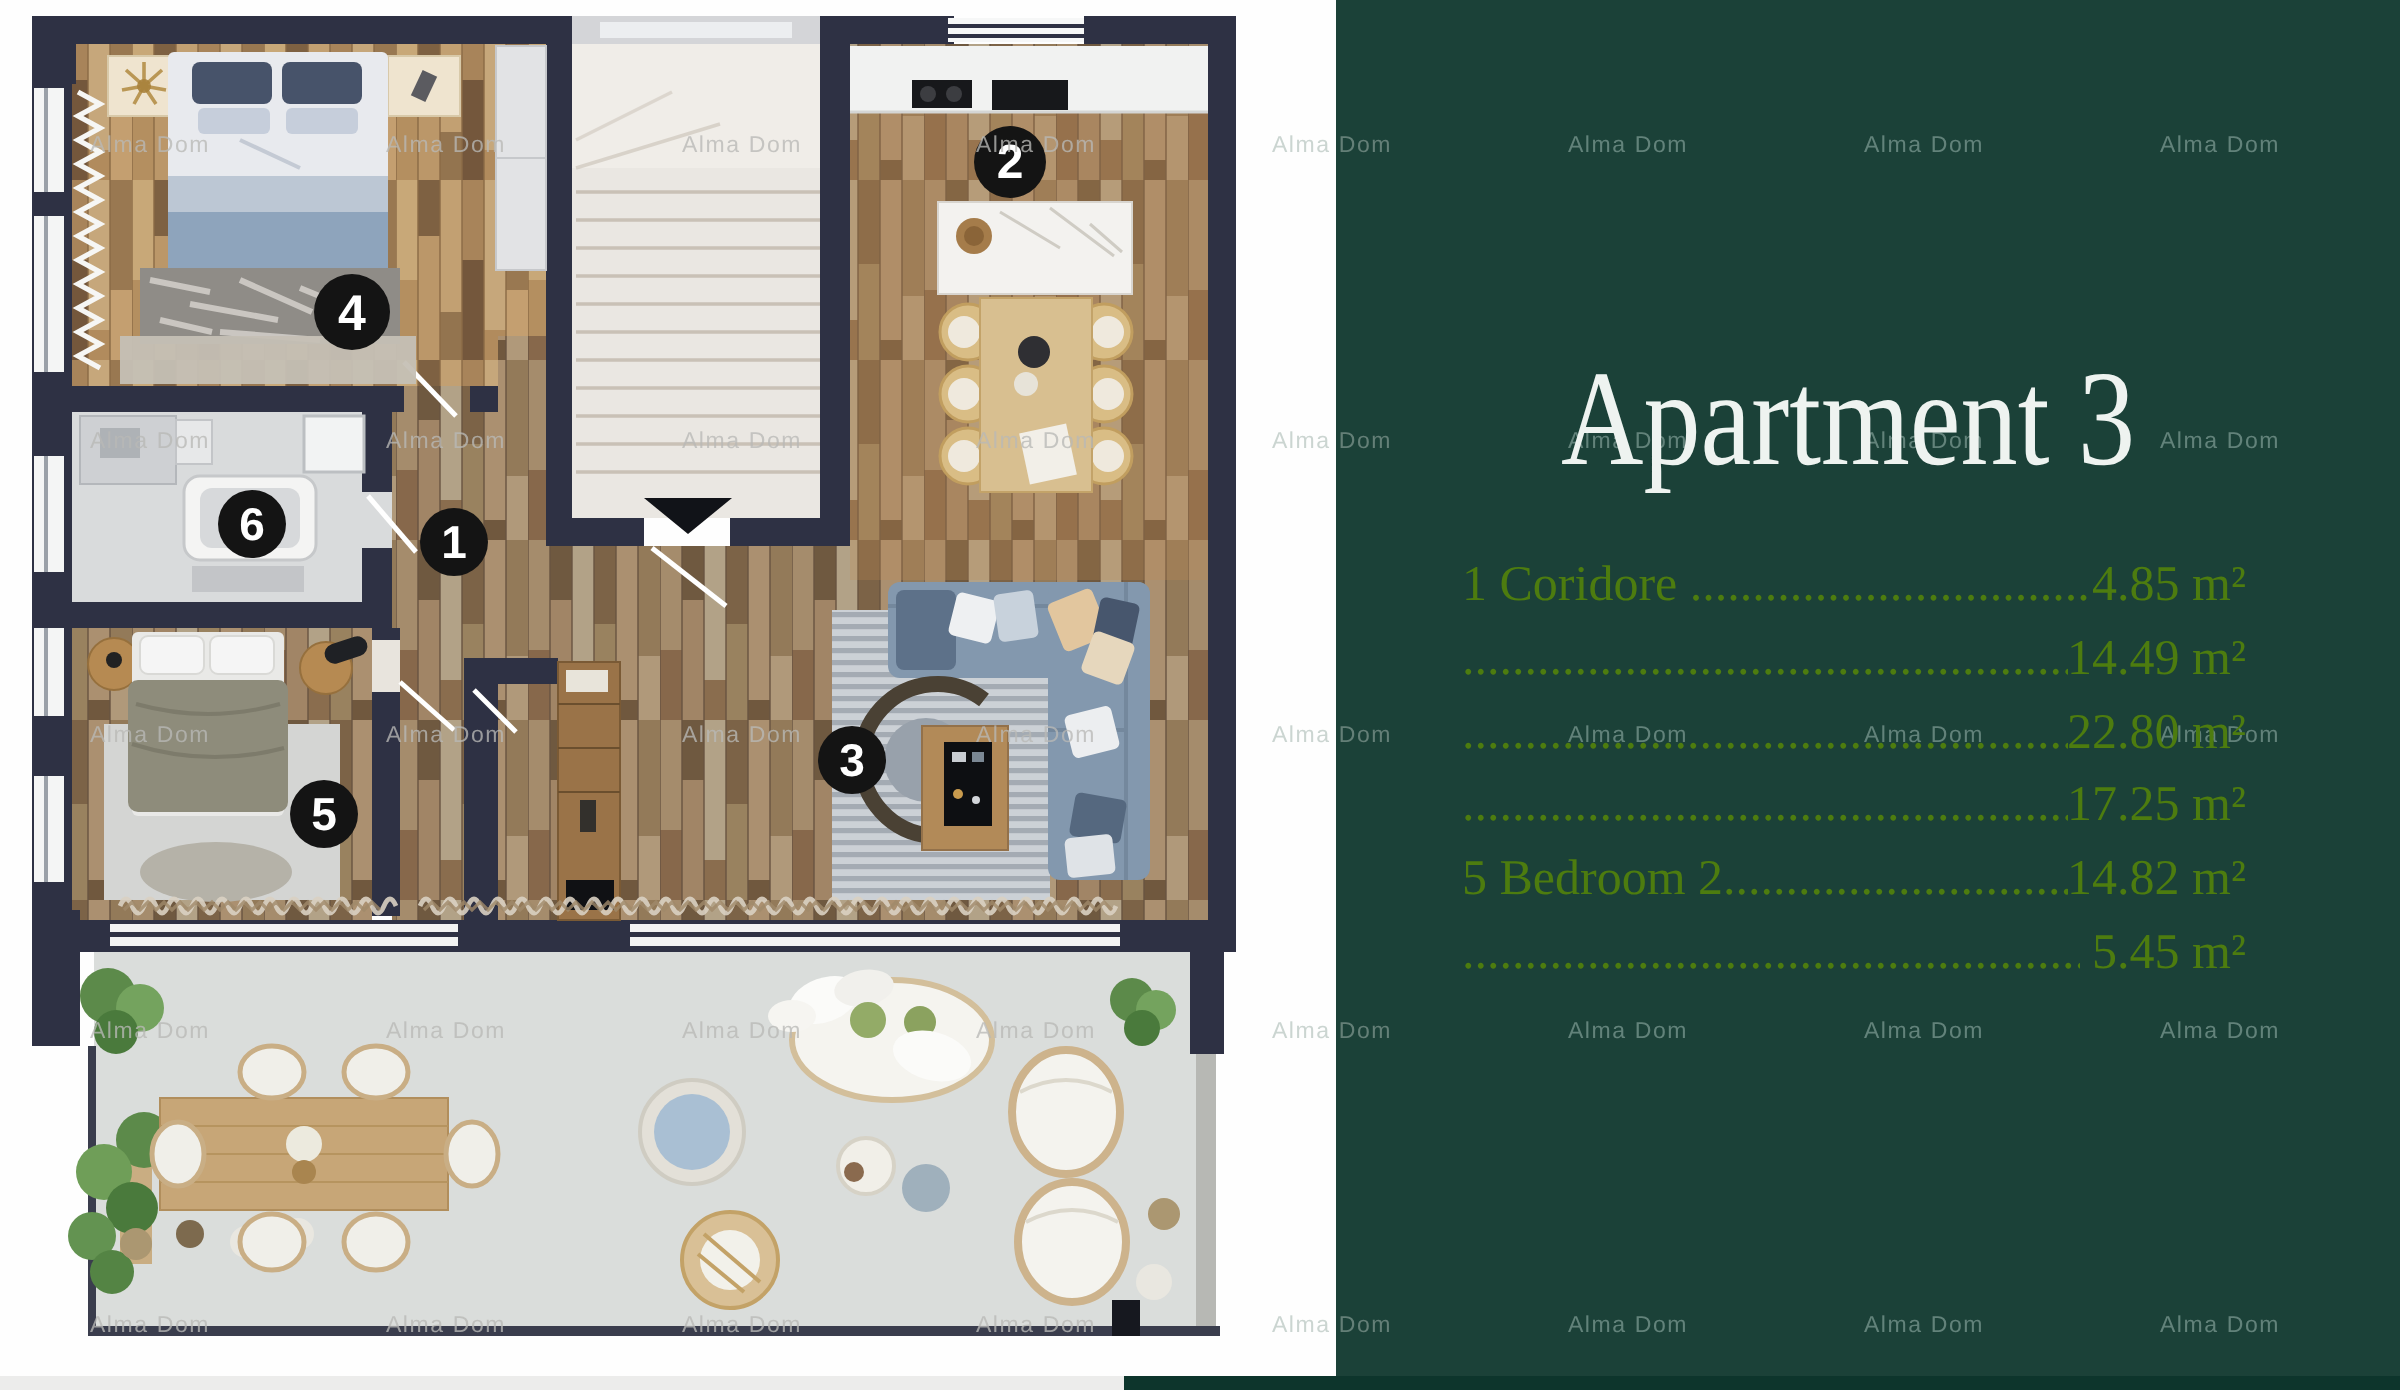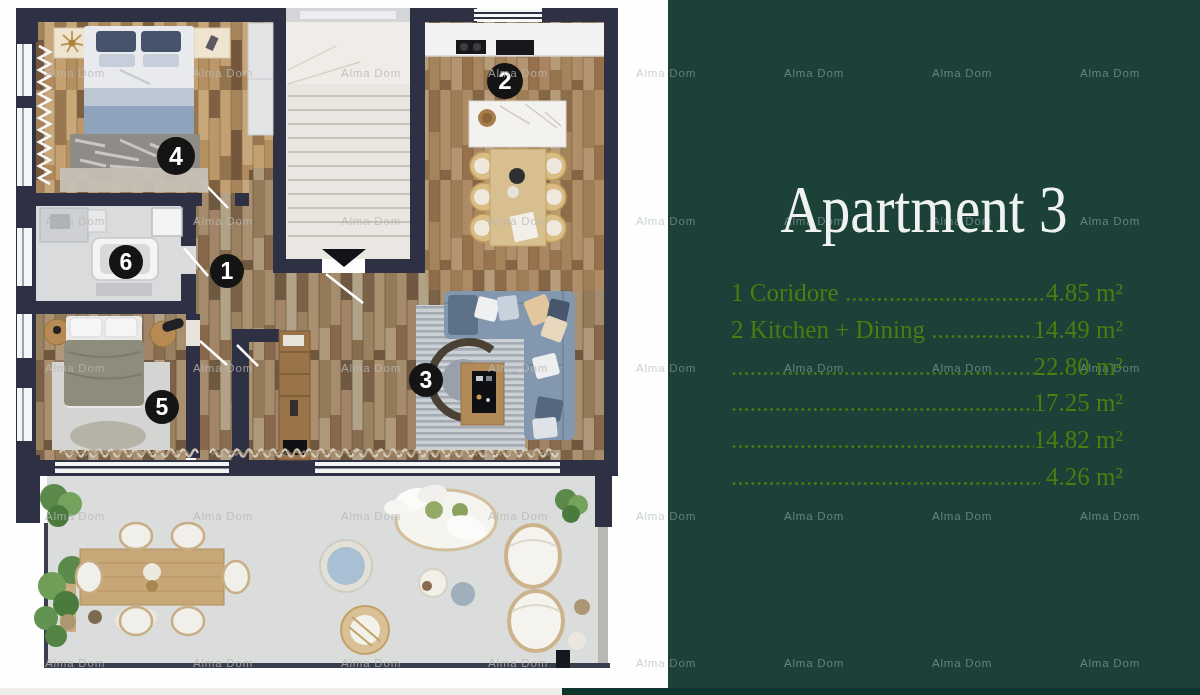--- a/index.html
+++ b/index.html
@@ -530,19 +530,19 @@
     <span class="wm wmm" style="left:666px;top:663px">Alma Dom</span>
     <span class="wm wmp" style="left:814px;top:663px">Alma Dom</span>
     <span class="wm wmp" style="left:962px;top:663px">Alma Dom</span>
     <span class="wm wmp" style="left:1110px;top:663px">Alma Dom</span>
   </div>
 
   <div class="title">Apartment 3</div>
 
   <div class="list">
     <div class="row"><span>1 Coridore </span><span class="dots">..................................................</span><span>4.85 m²</span></div>
-    <div class="row"><span>2 Kitchen + Dining </span><span class="dots">..................................................</span><span>14.49 m²</span></div>
+    <div class="row"><span class="dots">..................................................</span><span>14.49 m²</span></div>
     <div class="row"><span class="dots">..................................................</span><span>22.80 m²</span></div>
     <div class="row"><span class="dots">..................................................</span><span>17.25 m²</span></div>
-    <div class="row"><span class="dots">..................................................</span><span>14.82 m²</span></div>
-    <div class="row"><span class="dots">..................................................</span><span> 4.26 m²</span></div>
+    <div class="row"><span>5 Bedroom 2</span><span class="dots">..................................................</span><span>14.82 m²</span></div>
+    <div class="row"><span class="dots">..................................................</span><span> 5.45 m²</span></div>
   </div>
 </div>
 
 </body></html>

